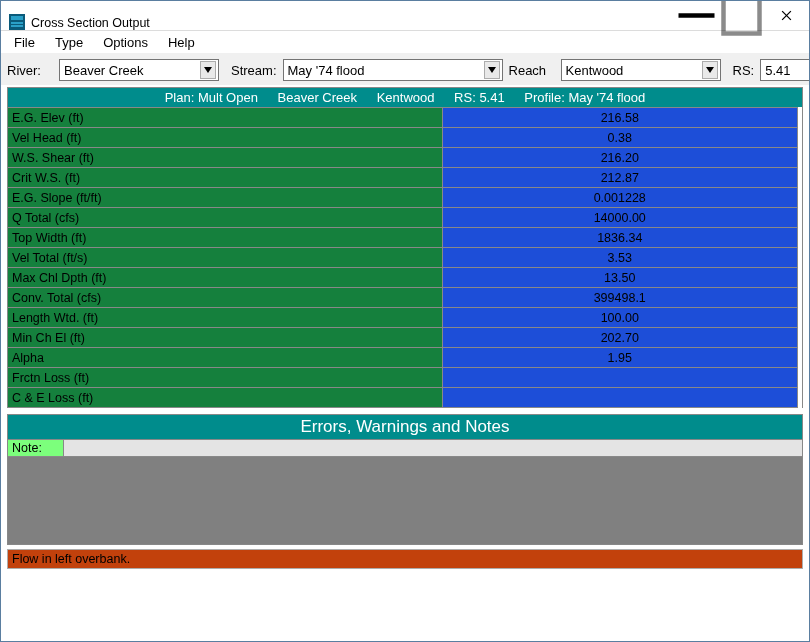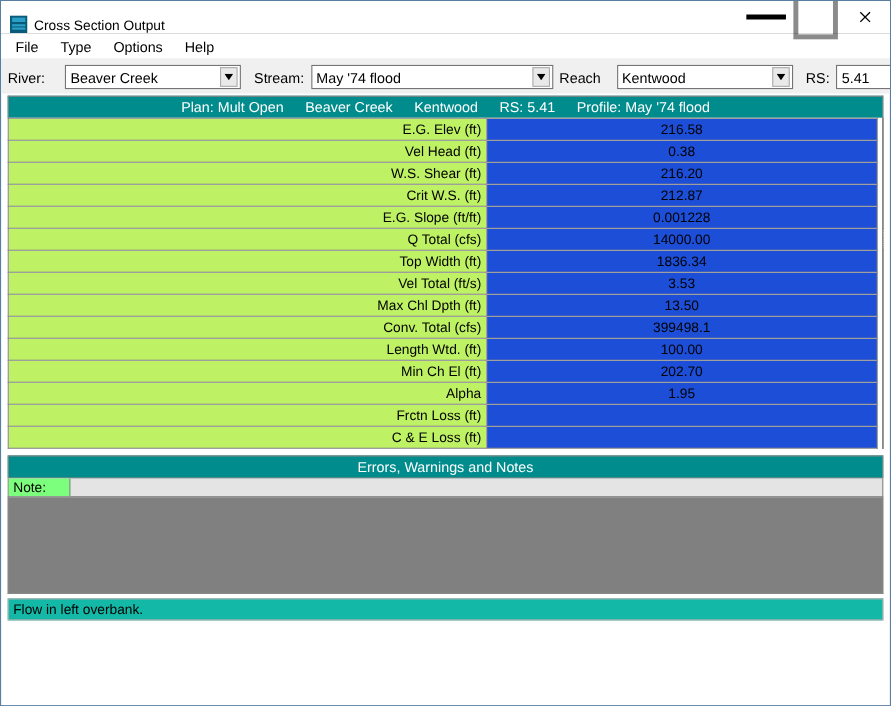--- a/index.html
+++ b/index.html
@@ -120,35 +120,35 @@
     padding: 1px 4px;
     height: 20px;
     white-space: nowrap;
     overflow: hidden;
   }
   table.grid th {
     background: #e4e4e4;
     font-weight: normal;
     text-align: center;
   }
-  table.grid td.key { background: #bef264; text-align:right; }
+  table.grid td.key { background: #15803d; text-align:left; }
   table.grid td.val { text-align: center; background: #1d4ed8; }
   .left-pane { width: 275px; }
   .right-pane { flex:1; }
   .left-pane col.k { width: 55%; }
   .left-pane col.v { width: 45%; }
   .right-pane col.e { width: 32%; }
   .right-pane col.c { width: 22.6%; }
   
   .ewn-bar {
     background: #008c8c;
     color: #fff;
     text-align: center;
     padding: 2px 0;
-    font-size: 13px;
+    font-size: 17px;
     margin: 6px 6px 0 6px;
     border: 1px solid #888;
   }
   .note-row {
     display: flex;
     margin: 0 6px;
     border: 1px solid #888;
     border-top: none;
     background: #e4e4e4;
     font-size: 12.5px;
@@ -167,21 +167,21 @@
   .grey-area {
     margin: 0 6px;
     height: 88px;
     background: #808080;
     border: 1px solid #888;
     border-top: none;
   }
   .status {
     margin: 4px 6px 6px 6px;
     border: 1px solid #adadad;
-    background: #14b8a6;
+    background: #c2410c;
     padding: 2px 4px;
     font-size: 12.5px;
     height: 20px;
   }
   .hl td.val { border-style: dotted; }
 </style>
 </head>
 <body>
 
 <div class="titlebar">

